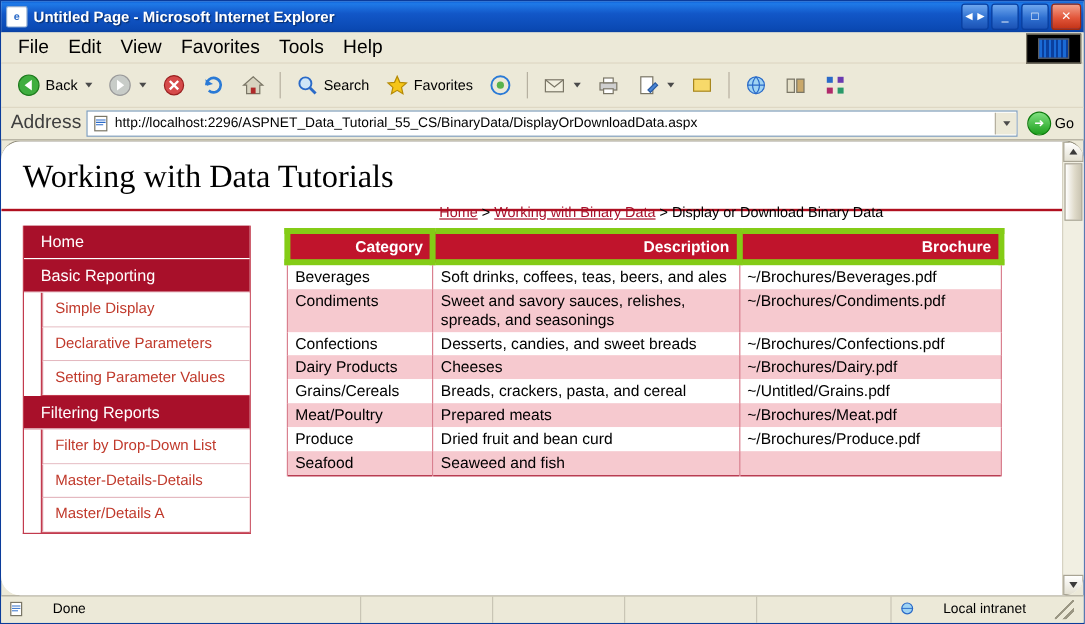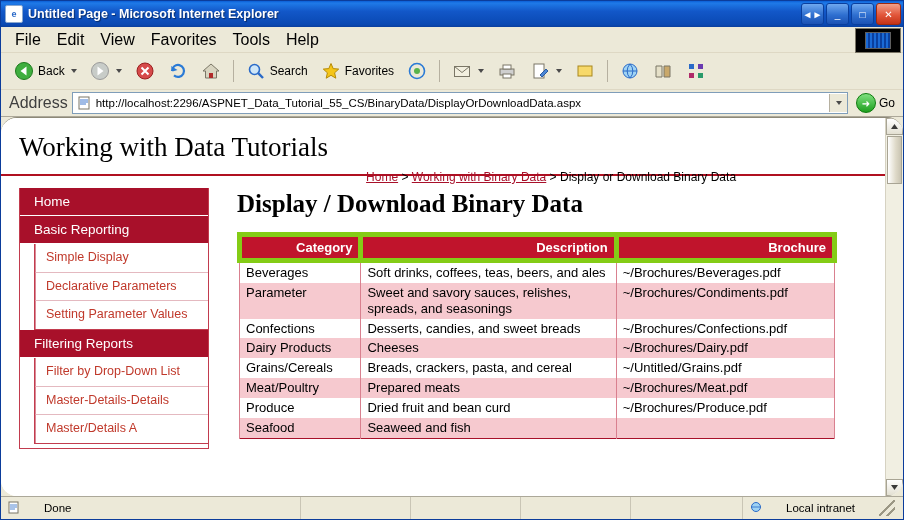--- a/index.html
+++ b/index.html
@@ -565,37 +565,36 @@
           </div>
           <div class="side-top">Filtering Reports</div>
           <div class="side-sub-box">
             <div class="side-sub">Filter by Drop-Down List</div>
             <div class="side-sub">Master-Details-Details</div>
             <div class="side-sub last">Master/Details A</div>
           </div>
         </div>
 
         <div class="main">
-          <h1>Display / Download Binary Data</h1>
           <table class="grid">
             <thead>
               <tr>
                 <th>Category</th>
                 <th>Description</th>
                 <th>Brochure</th>
               </tr>
             </thead>
             <tbody>
               <tr class="norm">
                 <td class="c1">Beverages</td>
                 <td class="c2">Soft drinks, coffees, teas, beers, and ales</td>
                 <td class="c3">~/Brochures/Beverages.pdf</td>
               </tr>
               <tr class="alt">
-                <td class="c1">Parameter</td>
+                <td class="c1">Condiments</td>
                 <td class="c2">Sweet and savory sauces, relishes, spreads, and seasonings</td>
                 <td class="c3">~/Brochures/Condiments.pdf</td>
               </tr>
               <tr class="norm">
                 <td class="c1">Confections</td>
                 <td class="c2">Desserts, candies, and sweet breads</td>
                 <td class="c3">~/Brochures/Confections.pdf</td>
               </tr>
               <tr class="alt">
                 <td class="c1">Dairy Products</td>

